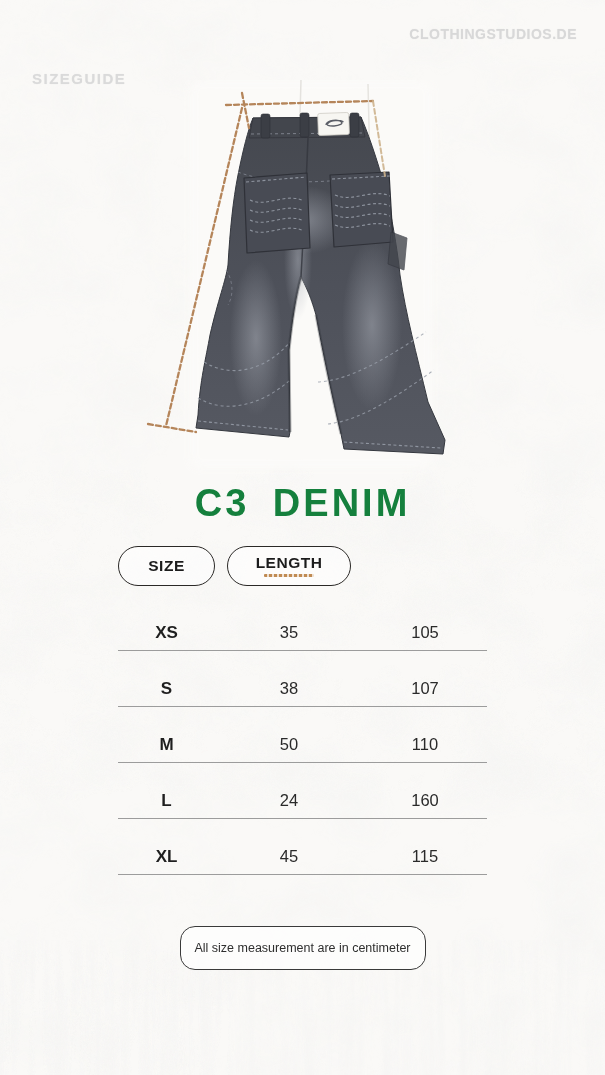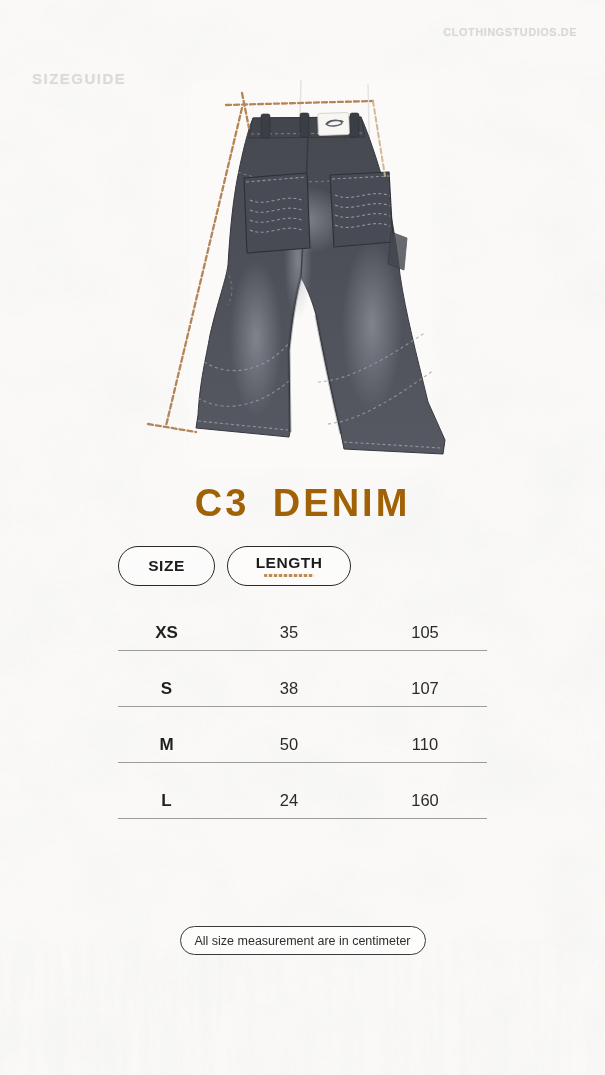--- a/index.html
+++ b/index.html
@@ -13,33 +13,33 @@
 
   
   .hdr-left{
     position:absolute;top:26px;left:32px;z-index:3;
     font-size:15px;font-weight:bold;letter-spacing:1.5px;color:#dadada;
     text-shadow:0 0 1px #e8e8e8;
     margin-top:44px;
   }
   .hdr-right{
     position:absolute;top:26px;right:28px;z-index:3;
-    font-size:11px;font-weight:bold;letter-spacing:0.5px;color:#d8d8d8;
+    font-size:14px;font-weight:bold;letter-spacing:0.5px;color:#d8d8d8;
     text-shadow:0 0 1px #e8e8e8;
     margin-left:9px;
   }
 
   
   .figure{position:absolute;left:138px;top:80px;width:330px;height:395px;z-index:2;}
 
   
   .title{
     position:absolute;top:482px;left:0;width:605px;z-index:3;
     text-align:center;font-size:38px;font-weight:bold;letter-spacing:3px;
-    word-spacing:10px;color:#a16207;
+    word-spacing:10px;color:#15803d;
     text-shadow:0 0 2px rgba(255,255,255,.6);
   }
 
   
   .table-wrap{position:absolute;left:118px;top:546px;width:369px;z-index:3;}
   .pill-row{display:flex;gap:12px;}
   .pill{
     height:40px;border:1.7px solid #2b2927;border-radius:21px;
     background:rgba(255,255,255,.55);
     display:flex;flex-direction:column;align-items:center;justify-content:center;
@@ -62,21 +62,21 @@
     border-bottom:1.5px solid #9c9c9c;
   }
   .cell{display:flex;align-items:center;justify-content:center;box-sizing:border-box;margin-top:20px;}
   .c-size{width:97px;font-size:17px;font-weight:bold;color:#1f1f1f;}
   .c-waist{width:124px;font-size:16.5px;color:#2a2a2a;text-align:right;}
   .c-length{width:124px;font-size:16.5px;color:#2a2a2a;}
 
   
   .note-pill{
     position:absolute;top:926px;left:50%;transform:translateX(-50%);z-index:3;
-    width:246px;height:29px;border:1.5px solid #3a3a3a;border-radius:15px;
+    width:246px;height:44px;border:1.5px solid #3a3a3a;border-radius:15px;
     background:rgba(255,255,255,.65);
     display:flex;align-items:center;justify-content:center;
     font-size:12.5px;color:#2e2e2e;box-sizing:border-box;white-space:nowrap;
   }
 </style>
 </head>
 <body>
 
 <svg class="bg-texture" width="605" height="1075" aria-hidden="true">
   <defs>
@@ -240,16 +240,21 @@
     <div class="t-row">
       <div class="cell c-size">M</div>
       <div class="cell c-waist">50</div>
       <div class="cell c-length">110</div>
     </div>
     <div class="t-row">
       <div class="cell c-size">L</div>
       <div class="cell c-waist">24</div>
       <div class="cell c-length">160</div>
     </div>
+    <div class="t-row">
+      <div class="cell c-size">XL</div>
+      <div class="cell c-waist">45</div>
+      <div class="cell c-length">115</div>
+    </div>
   </div>
 </div>
 
 <div class="note-pill">All size measurement are in centimeter</div>
 
 </body></html>

